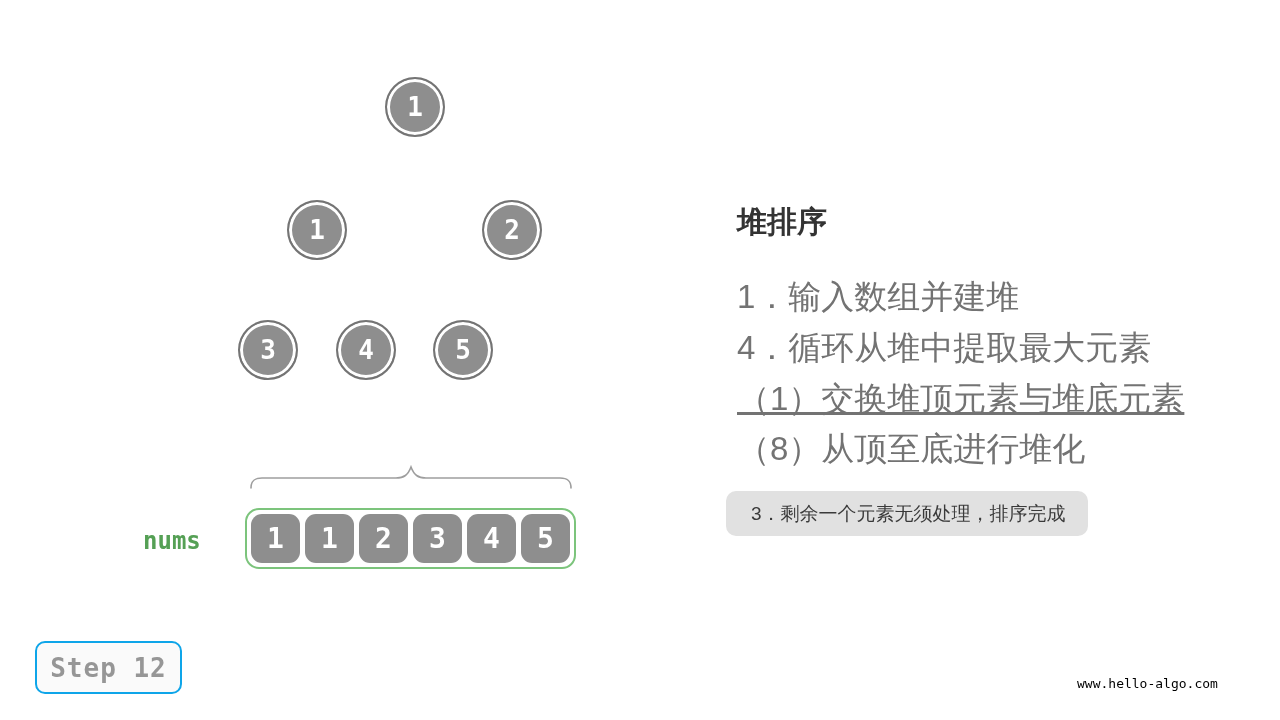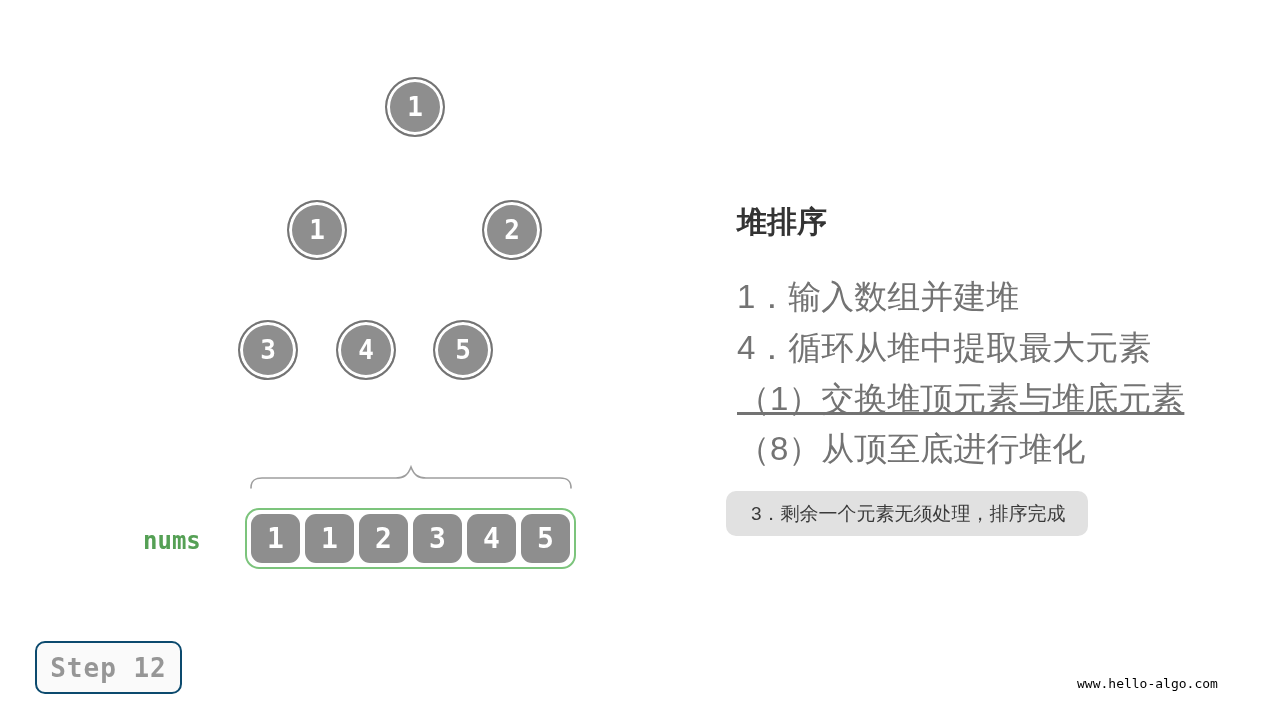--- a/index.html
+++ b/index.html
@@ -131,21 +131,21 @@
 
   
   .step-badge {
     position: absolute;
     left: 35px;
     top: 641px;
     box-sizing: border-box;
     width: 147px;
     height: 53px;
     background: #fafafa;
-    border: 2px solid #0c4a6e;
+    border: 2px solid #0ea5e9;
     border-radius: 10px;
     display: flex;
     align-items: center;
     justify-content: center;
     font-family: "DejaVu Sans Mono", monospace;
     font-weight: bold;
     font-size: 26px;
     letter-spacing: 1px;
     color: #969696;
   }

